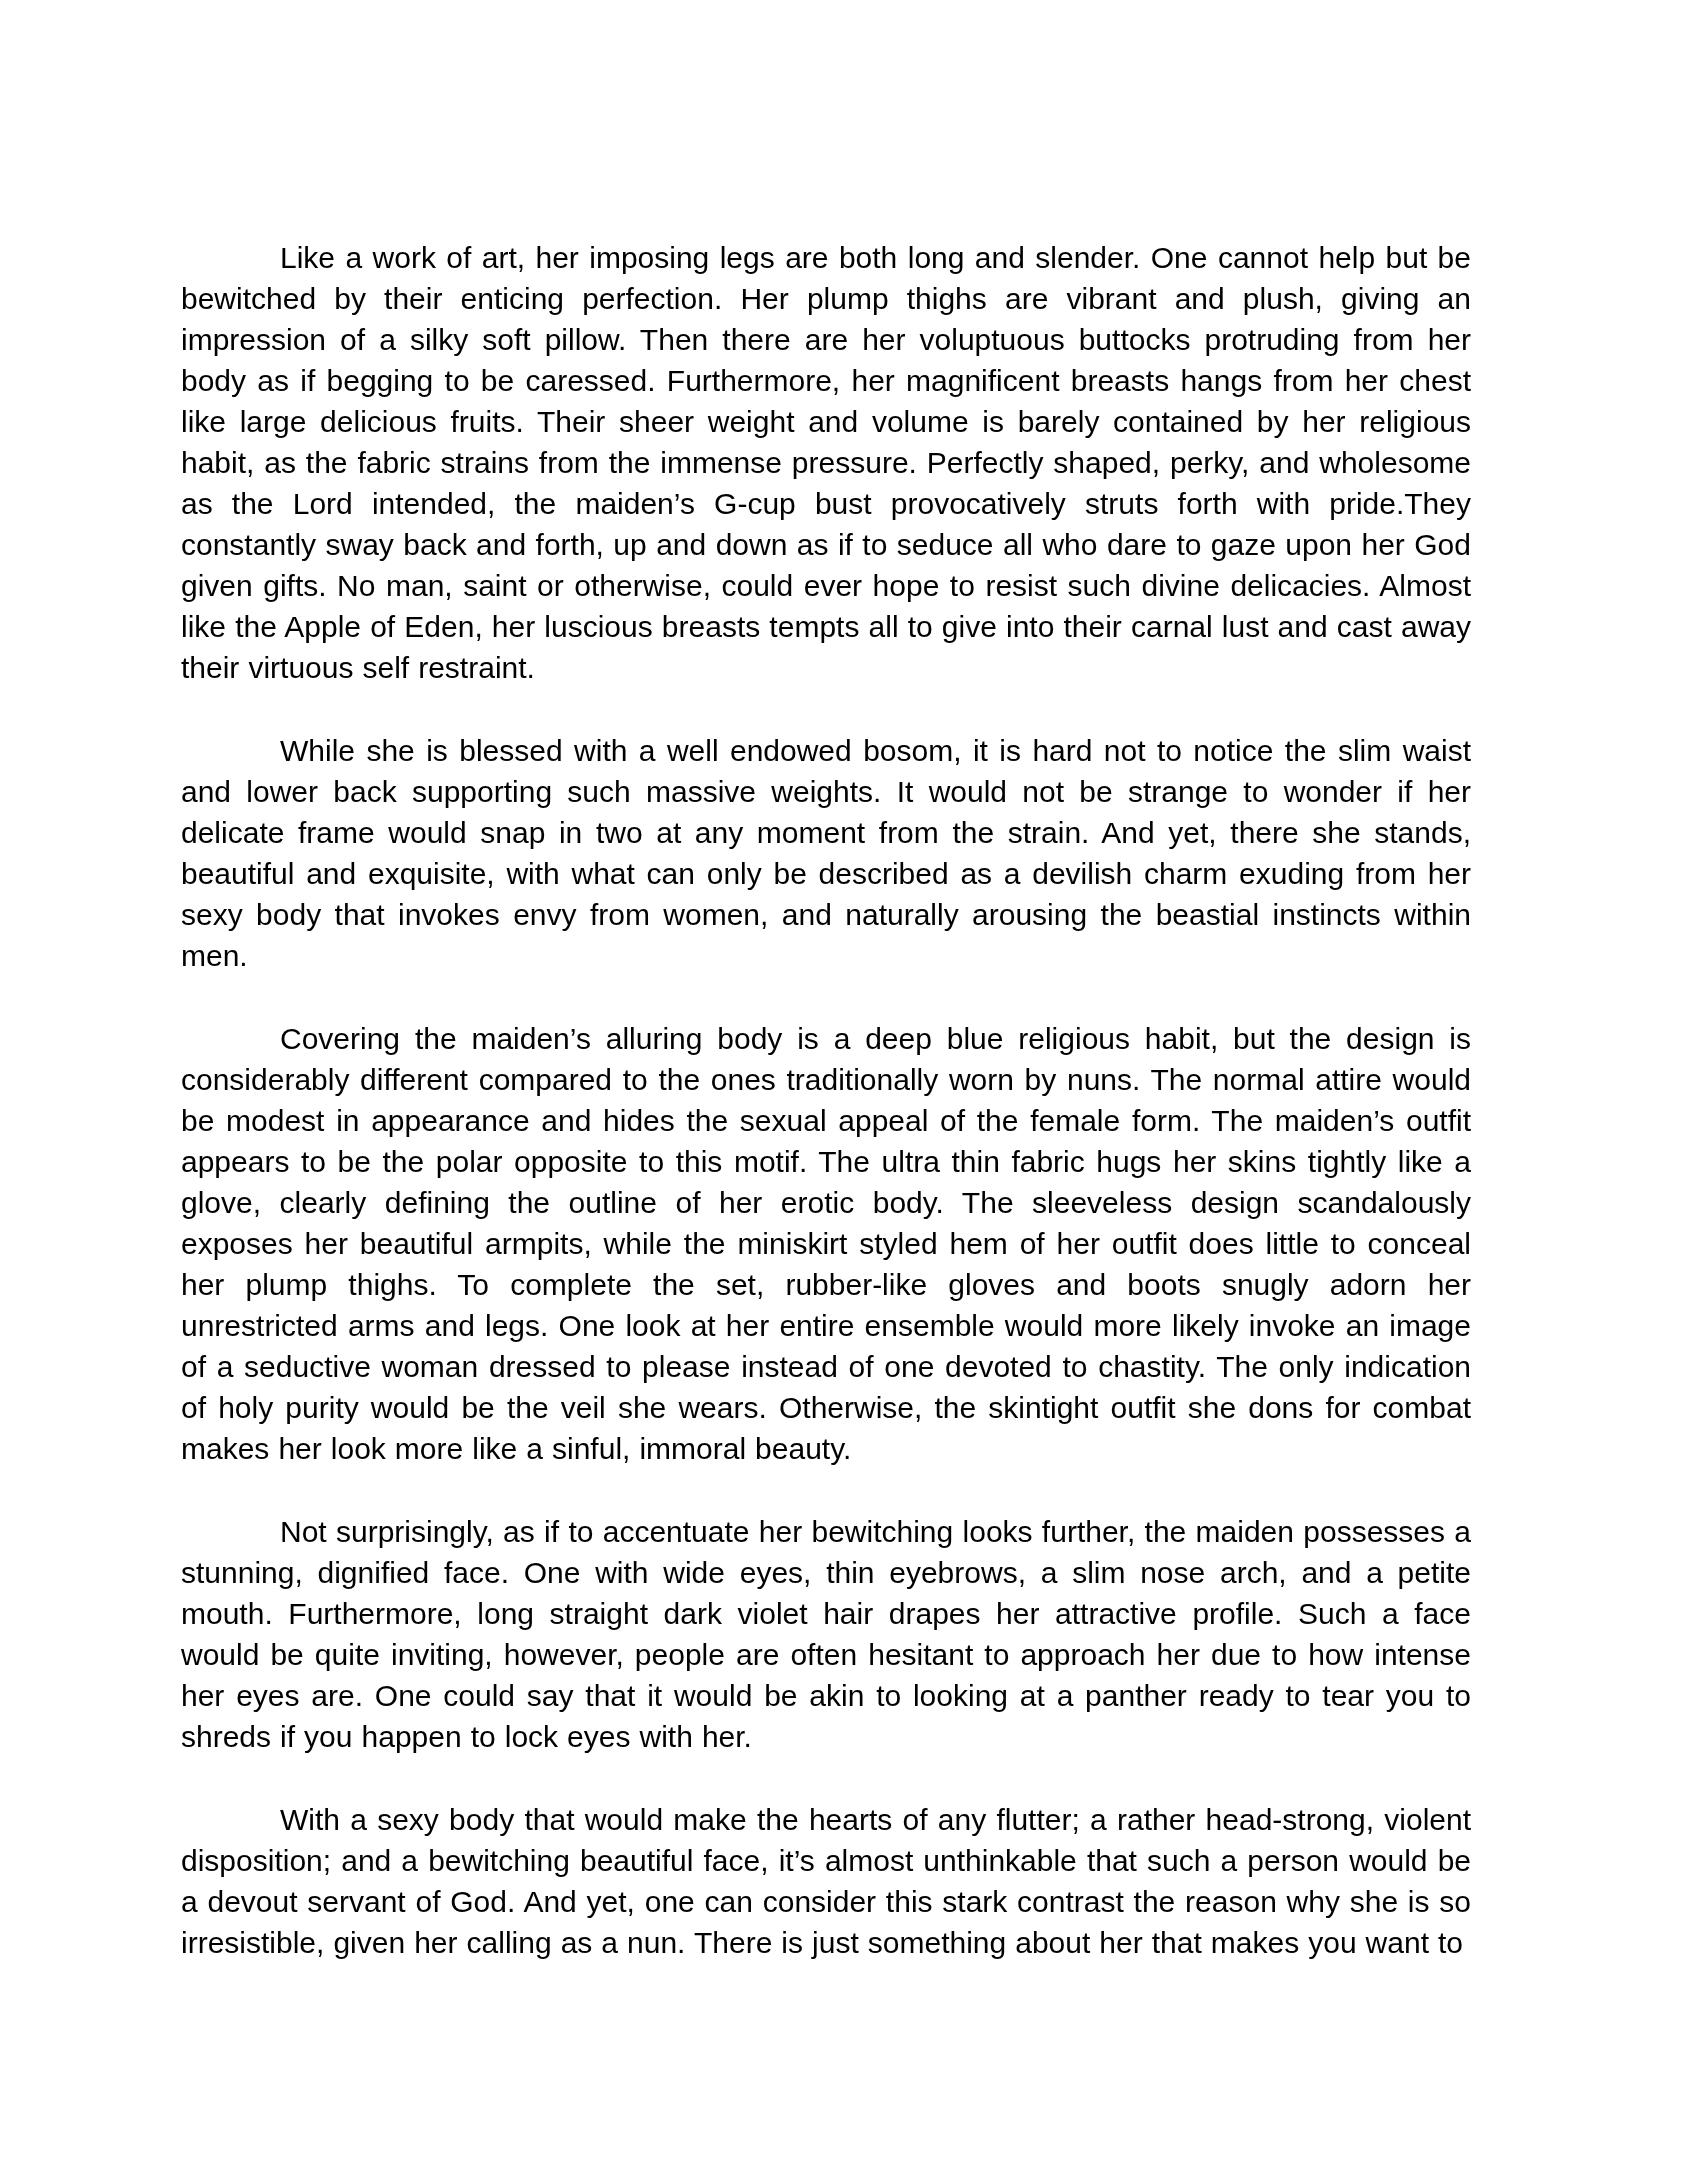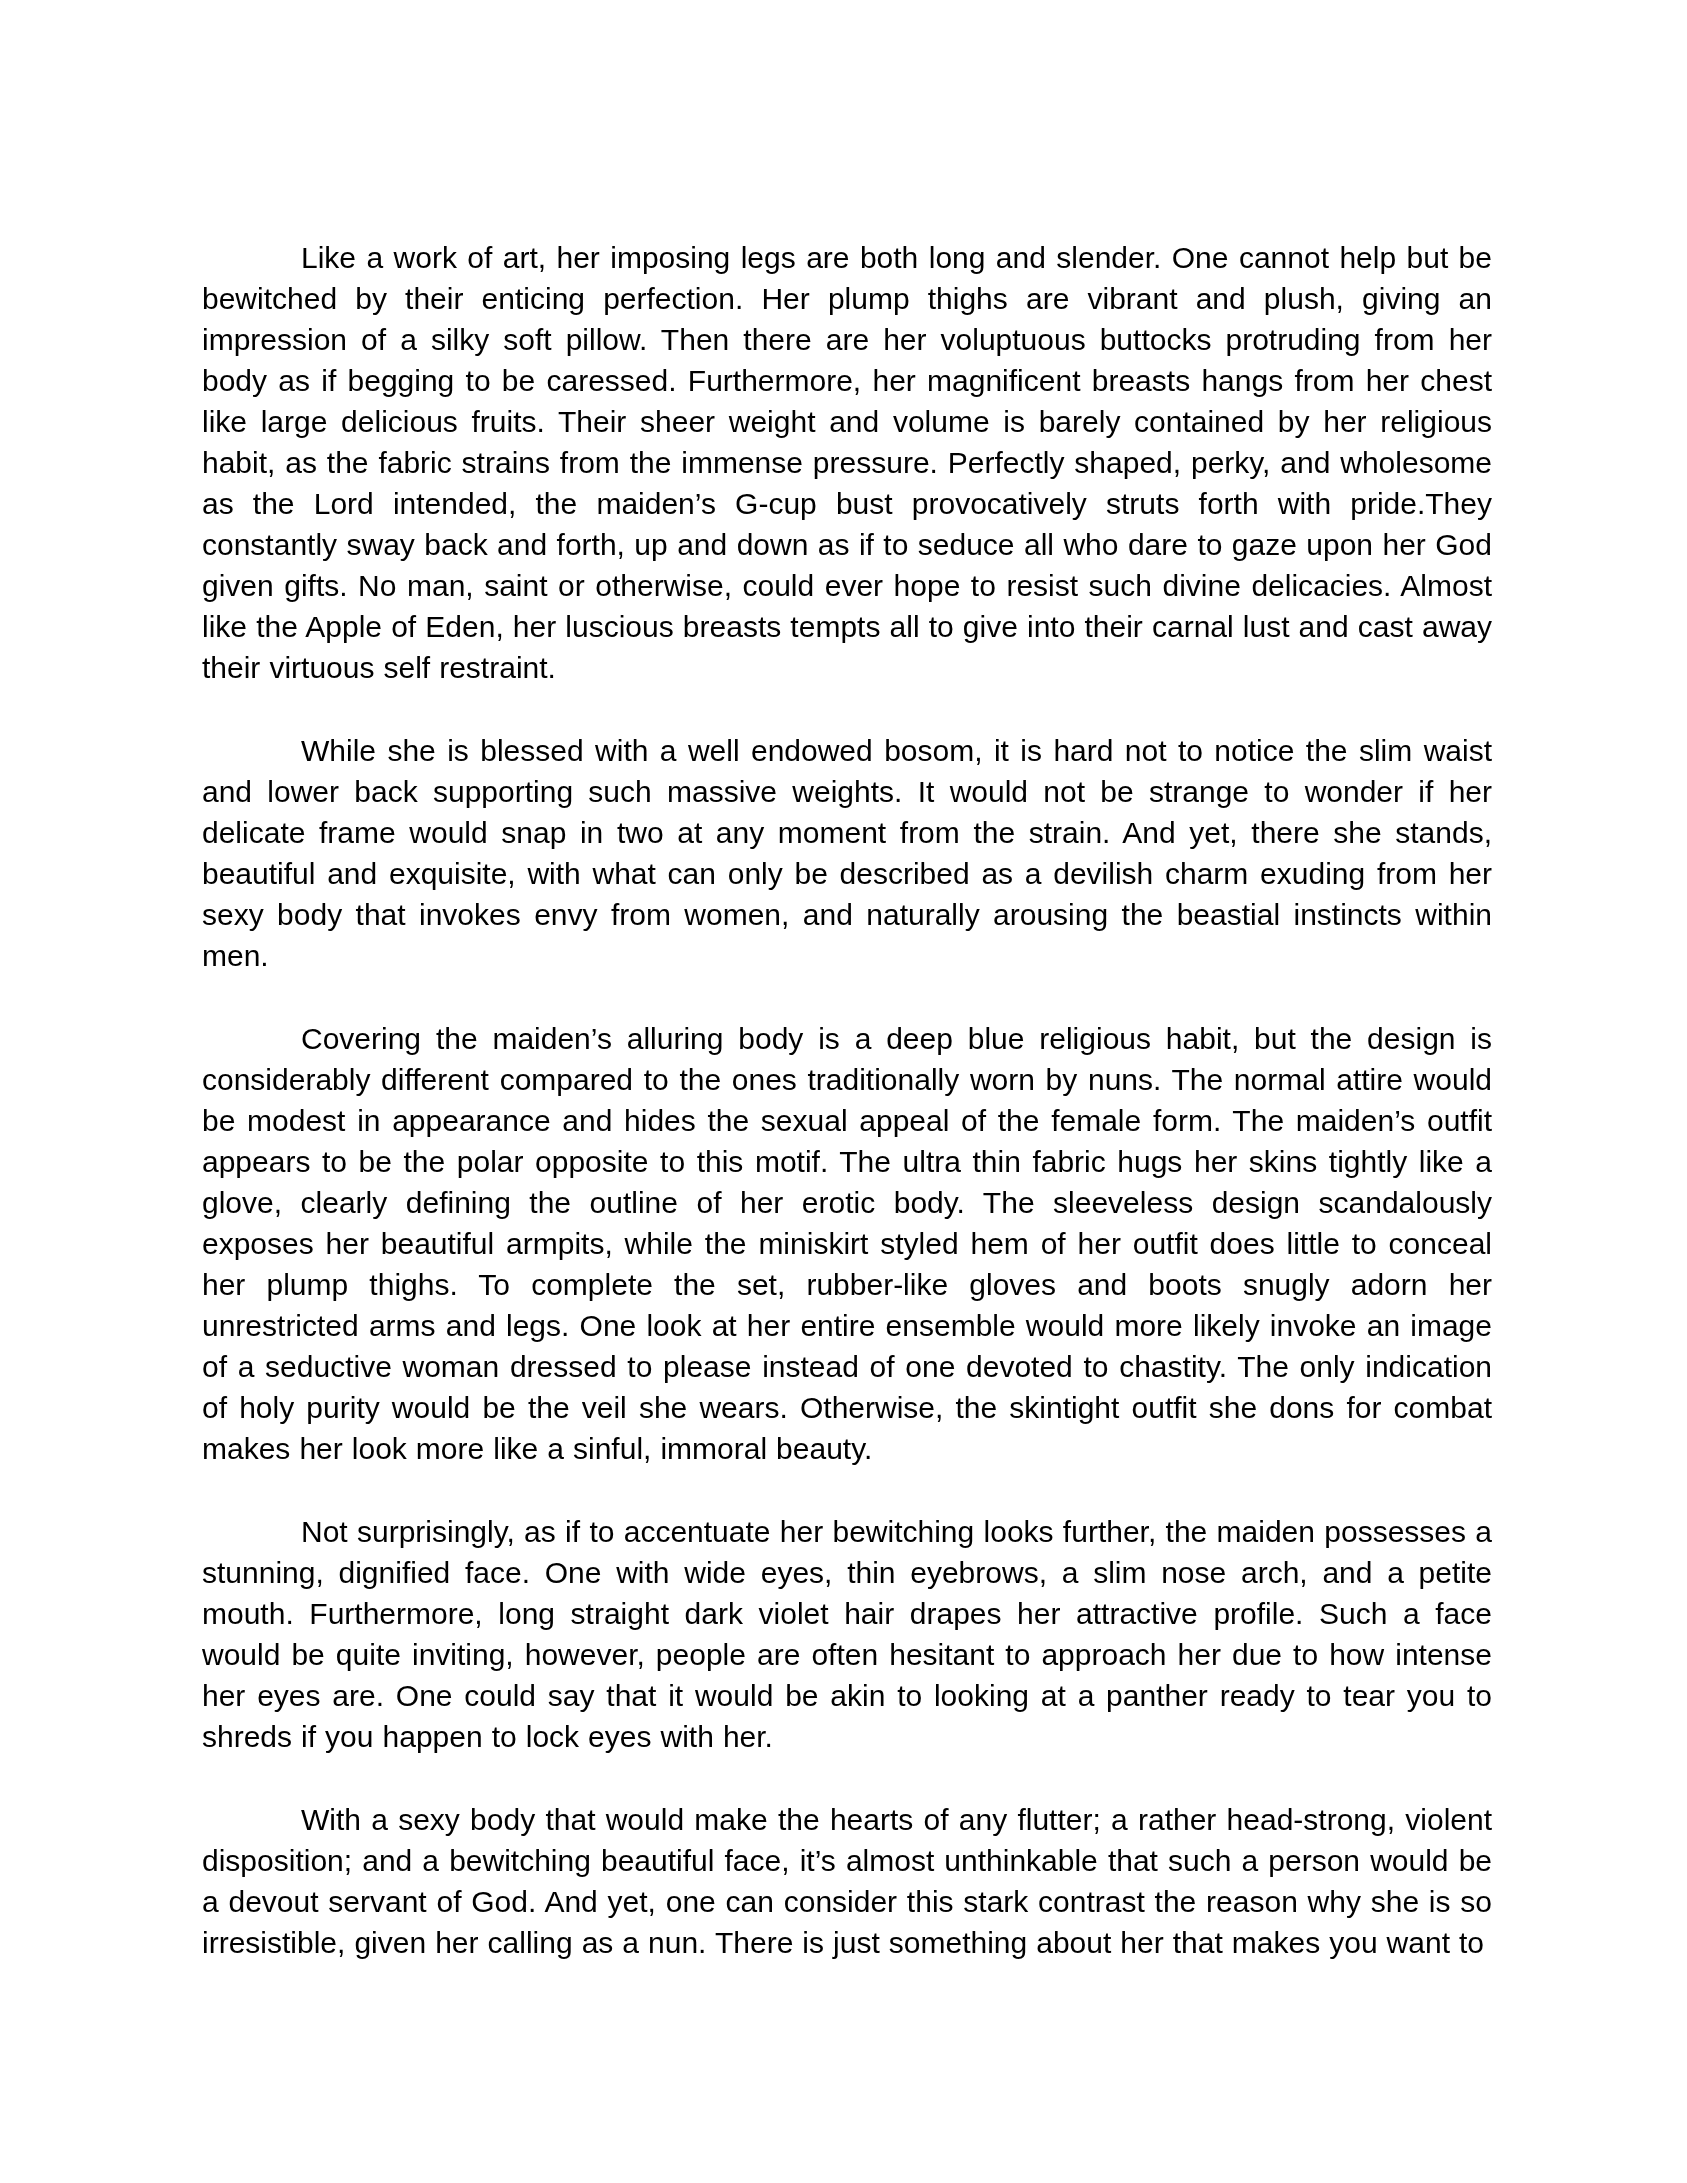--- a/index.html
+++ b/index.html
@@ -16,21 +16,21 @@
   .page {
     position: absolute;
     left: 0;
     top: 0;
     width: 1687px;
     height: 2183px;
     background: #ffffff;
   }
   .page-text {
     position: absolute;
-    left: 202px;
+    left: 181px;
     top: 237px;
     width: 1290px;
     font-family: "Liberation Sans", sans-serif;
     font-size: 30px;
     line-height: 41px;
     color: #000000;
     text-align: justify;
   }
   .page-text p {
     margin: 0 0 42px 0;

